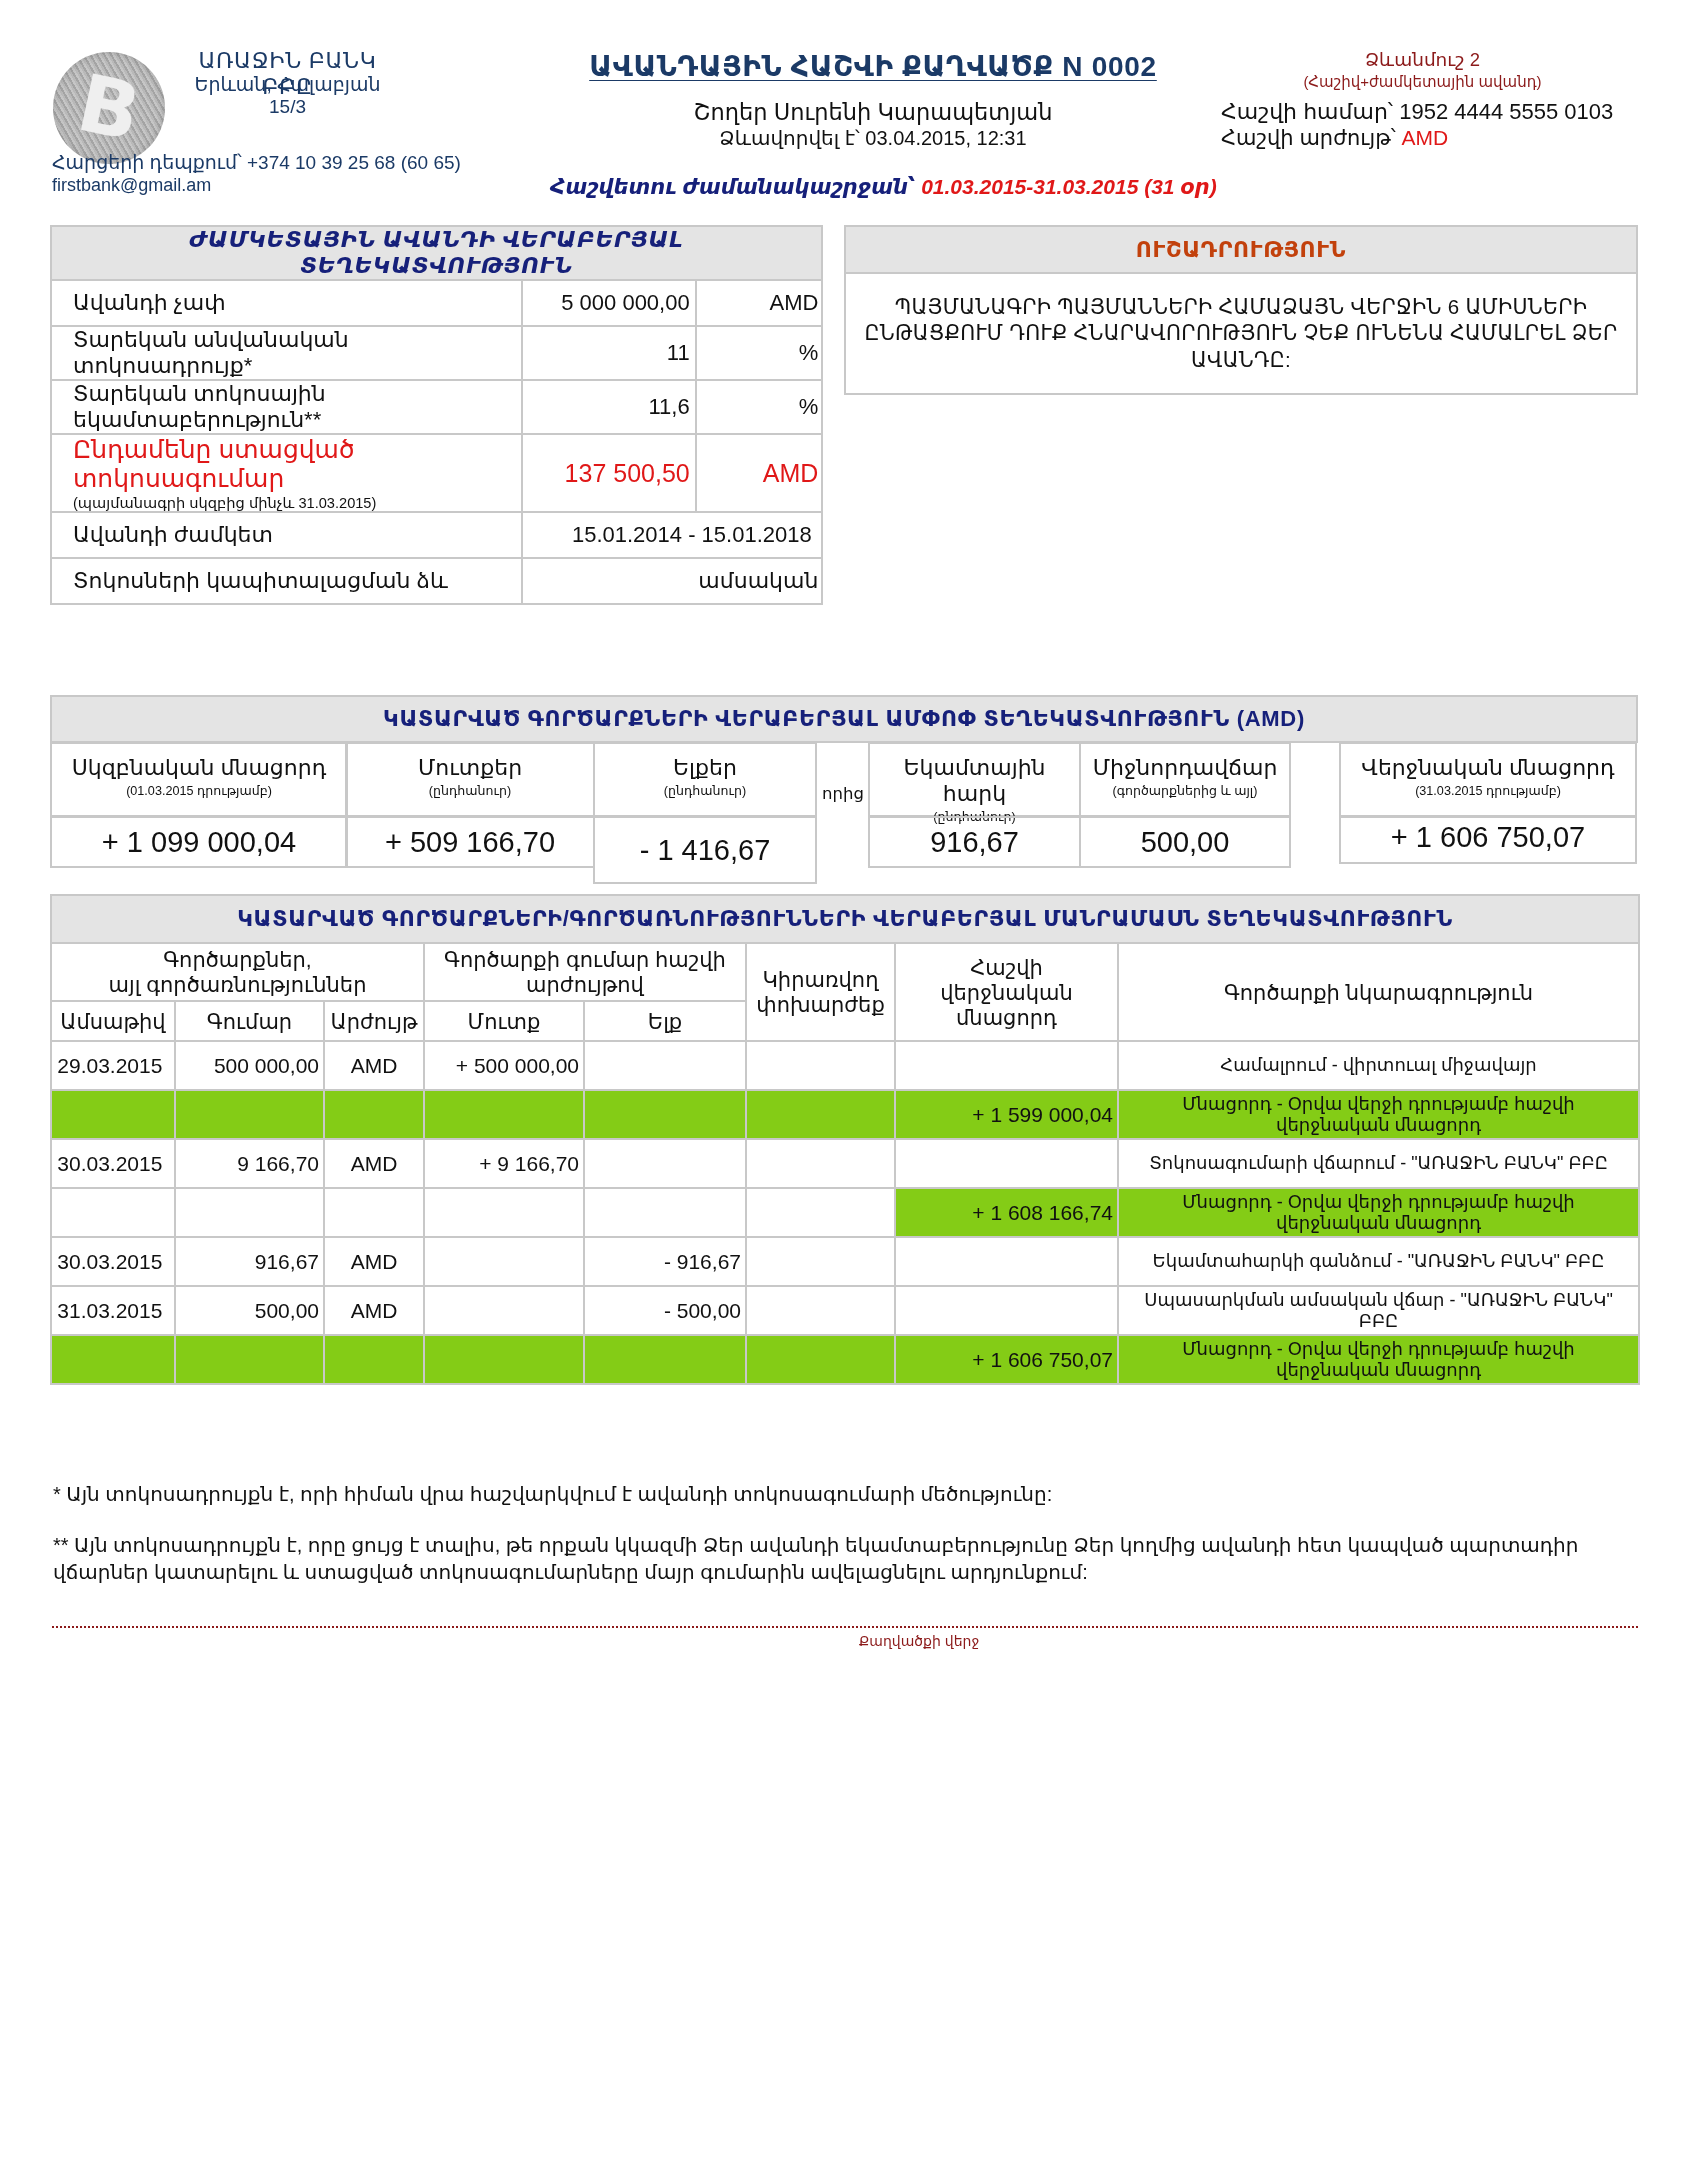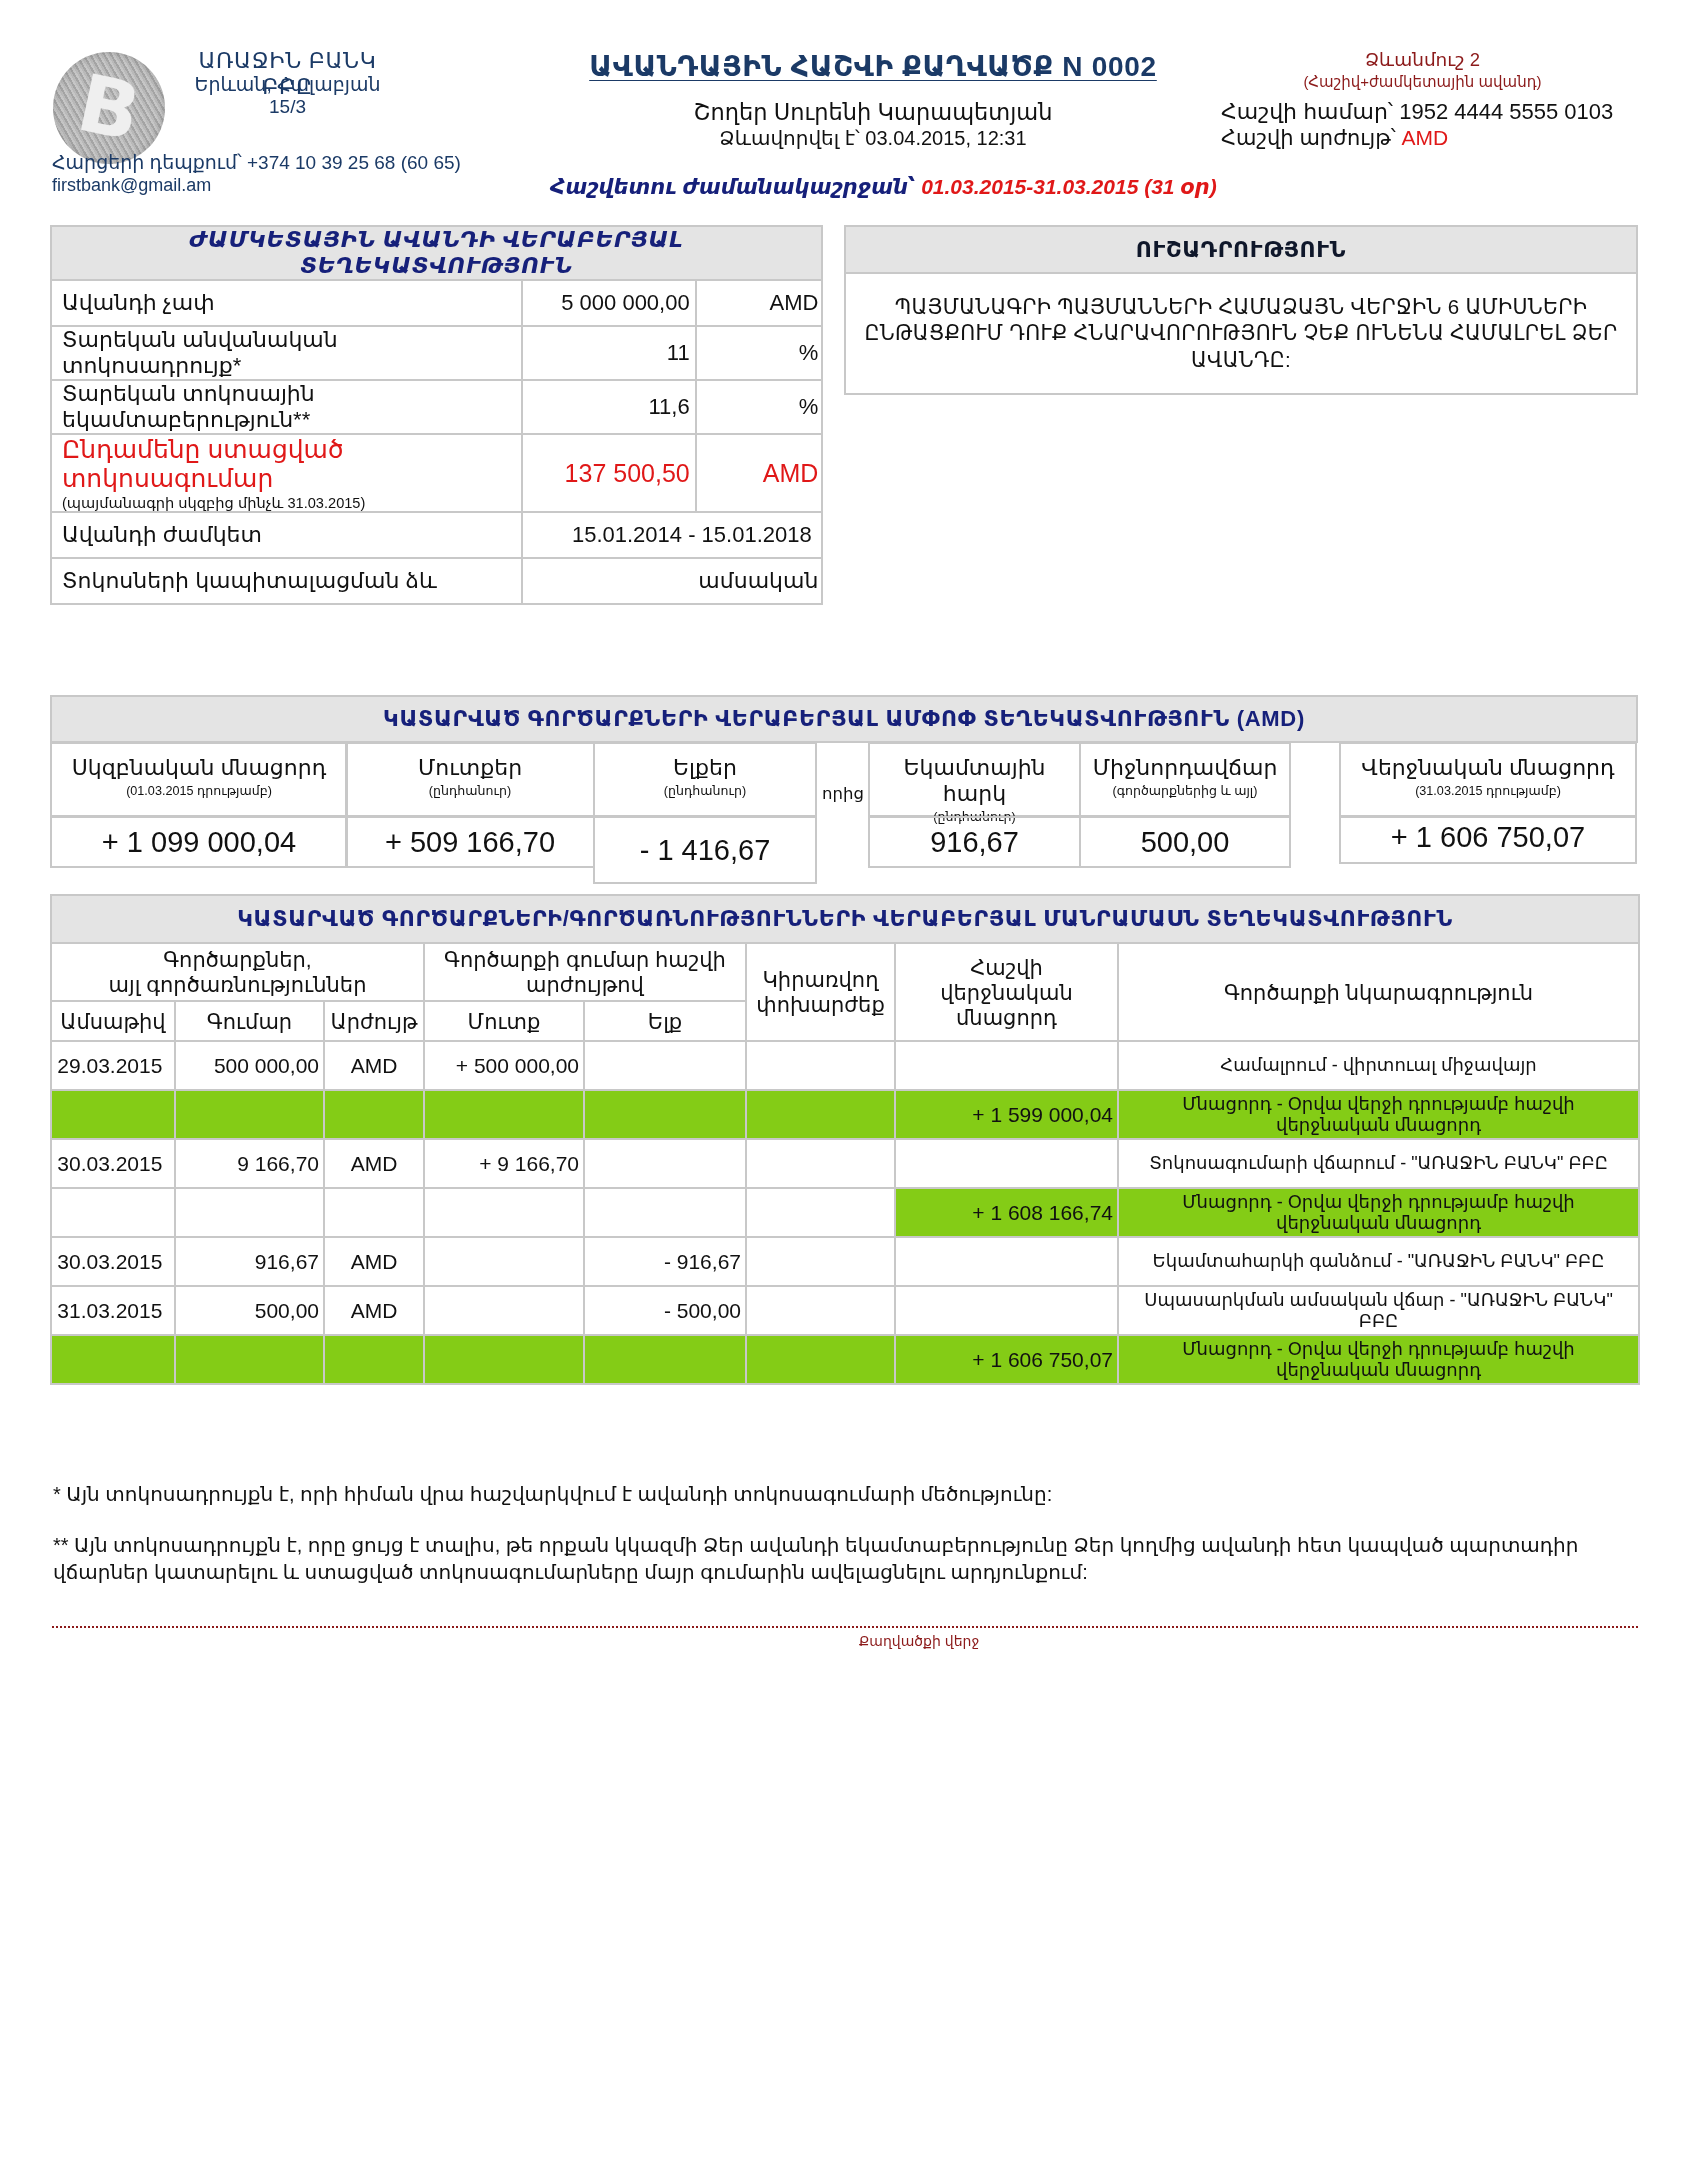--- a/index.html
+++ b/index.html
@@ -38,31 +38,31 @@
 
   
   table { border-collapse:collapse; table-layout:fixed; }
   td, th { border:2px solid #c8c8c8; padding:0; font-weight:normal; }
   .hdr { background:#e4e4e4; }
 
   
   #deposit { position:absolute; left:50px; top:225px; width:771px; }
   #deposit .hcell { height:45px; text-align:center; font-size:22px; font-weight:bold; font-style:italic; color:#16207a; letter-spacing:0.7px; }
   #deposit td { font-size:22px; }
-  #deposit .lab { padding-left:10px;border-radius:21px; }
+  #deposit .lab { padding-left:21px;border-radius:21px; }
   #deposit .val { text-align:right; padding-right:5.3px; }
   #deposit .cur { text-align:right; padding-right:2.6px; }
   #deposit .r1 { height:46px; }
   #deposit .r2 { height:71px; }
   #deposit .sub { display:block; font-size:14.6px; color:#111; margin-top:1.3px; }
   #deposit .big { font-size:25px; }
 
   
   #attention { position:absolute; left:844px; top:225px; width:794px; }
-  #attention .hcell { height:45px; text-align:center; font-size:22px; font-weight:bold; color:#0f172a; letter-spacing:0.7px; }
+  #attention .hcell { height:45px; text-align:center; font-size:22px; font-weight:bold; color:#c2410c; letter-spacing:0.7px; }
   #attention .body { height:119px; text-align:center; font-size:20.5px; line-height:26.5px; padding:0 12px; letter-spacing:0.3px;border-radius:7px; }
 
   
   #summary-hdr { position:absolute; left:50px; top:695px; width:1588px; height:48px; box-sizing:border-box;
                  border:2px solid #c8c8c8; background:#e4e4e4; display:flex; align-items:center; justify-content:center;
                  font-size:22px; font-weight:bold; color:#16207a; letter-spacing:0.7px; }
   .sumcell { position:absolute; box-sizing:border-box; border:2px solid #c8c8c8; text-align:center; }
   .sumcell .t { font-size:22px; margin-top:10.6px; display:block; }
   .sumcell .s { font-size:12.6px; display:block; margin-top:2.6px; }
   .sumval { position:absolute; box-sizing:border-box; border:2px solid #c8c8c8; text-align:center;

